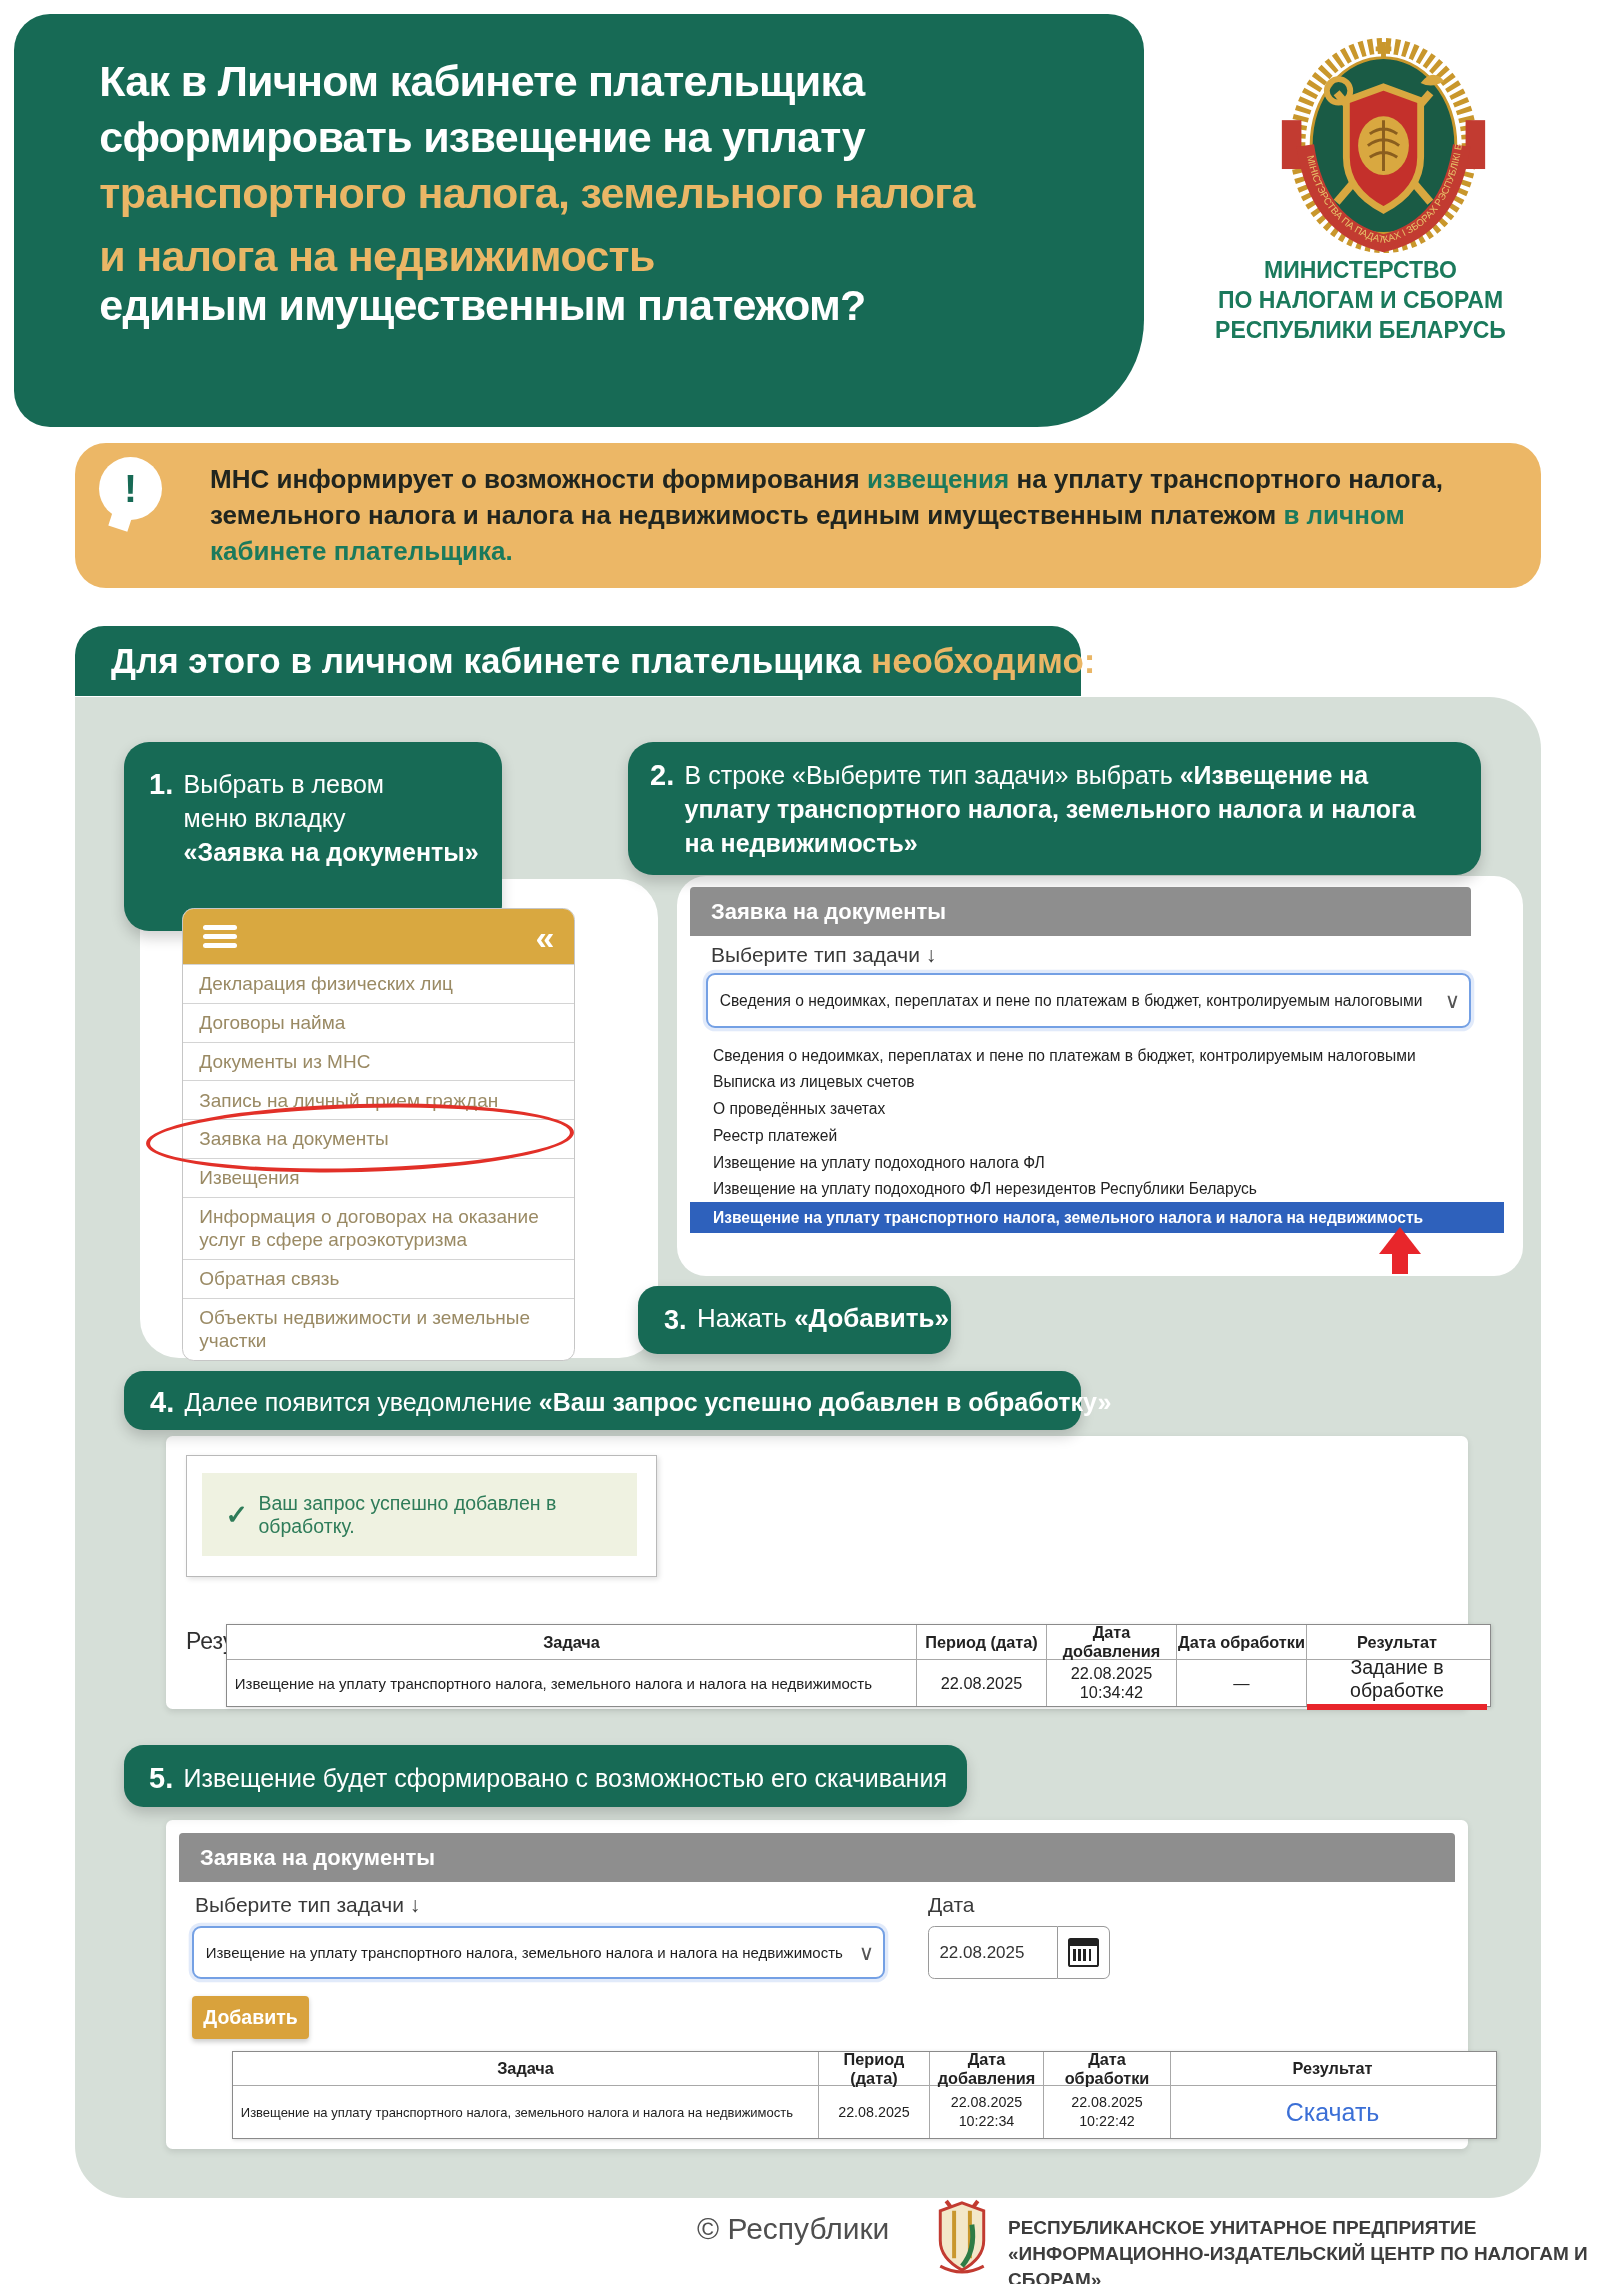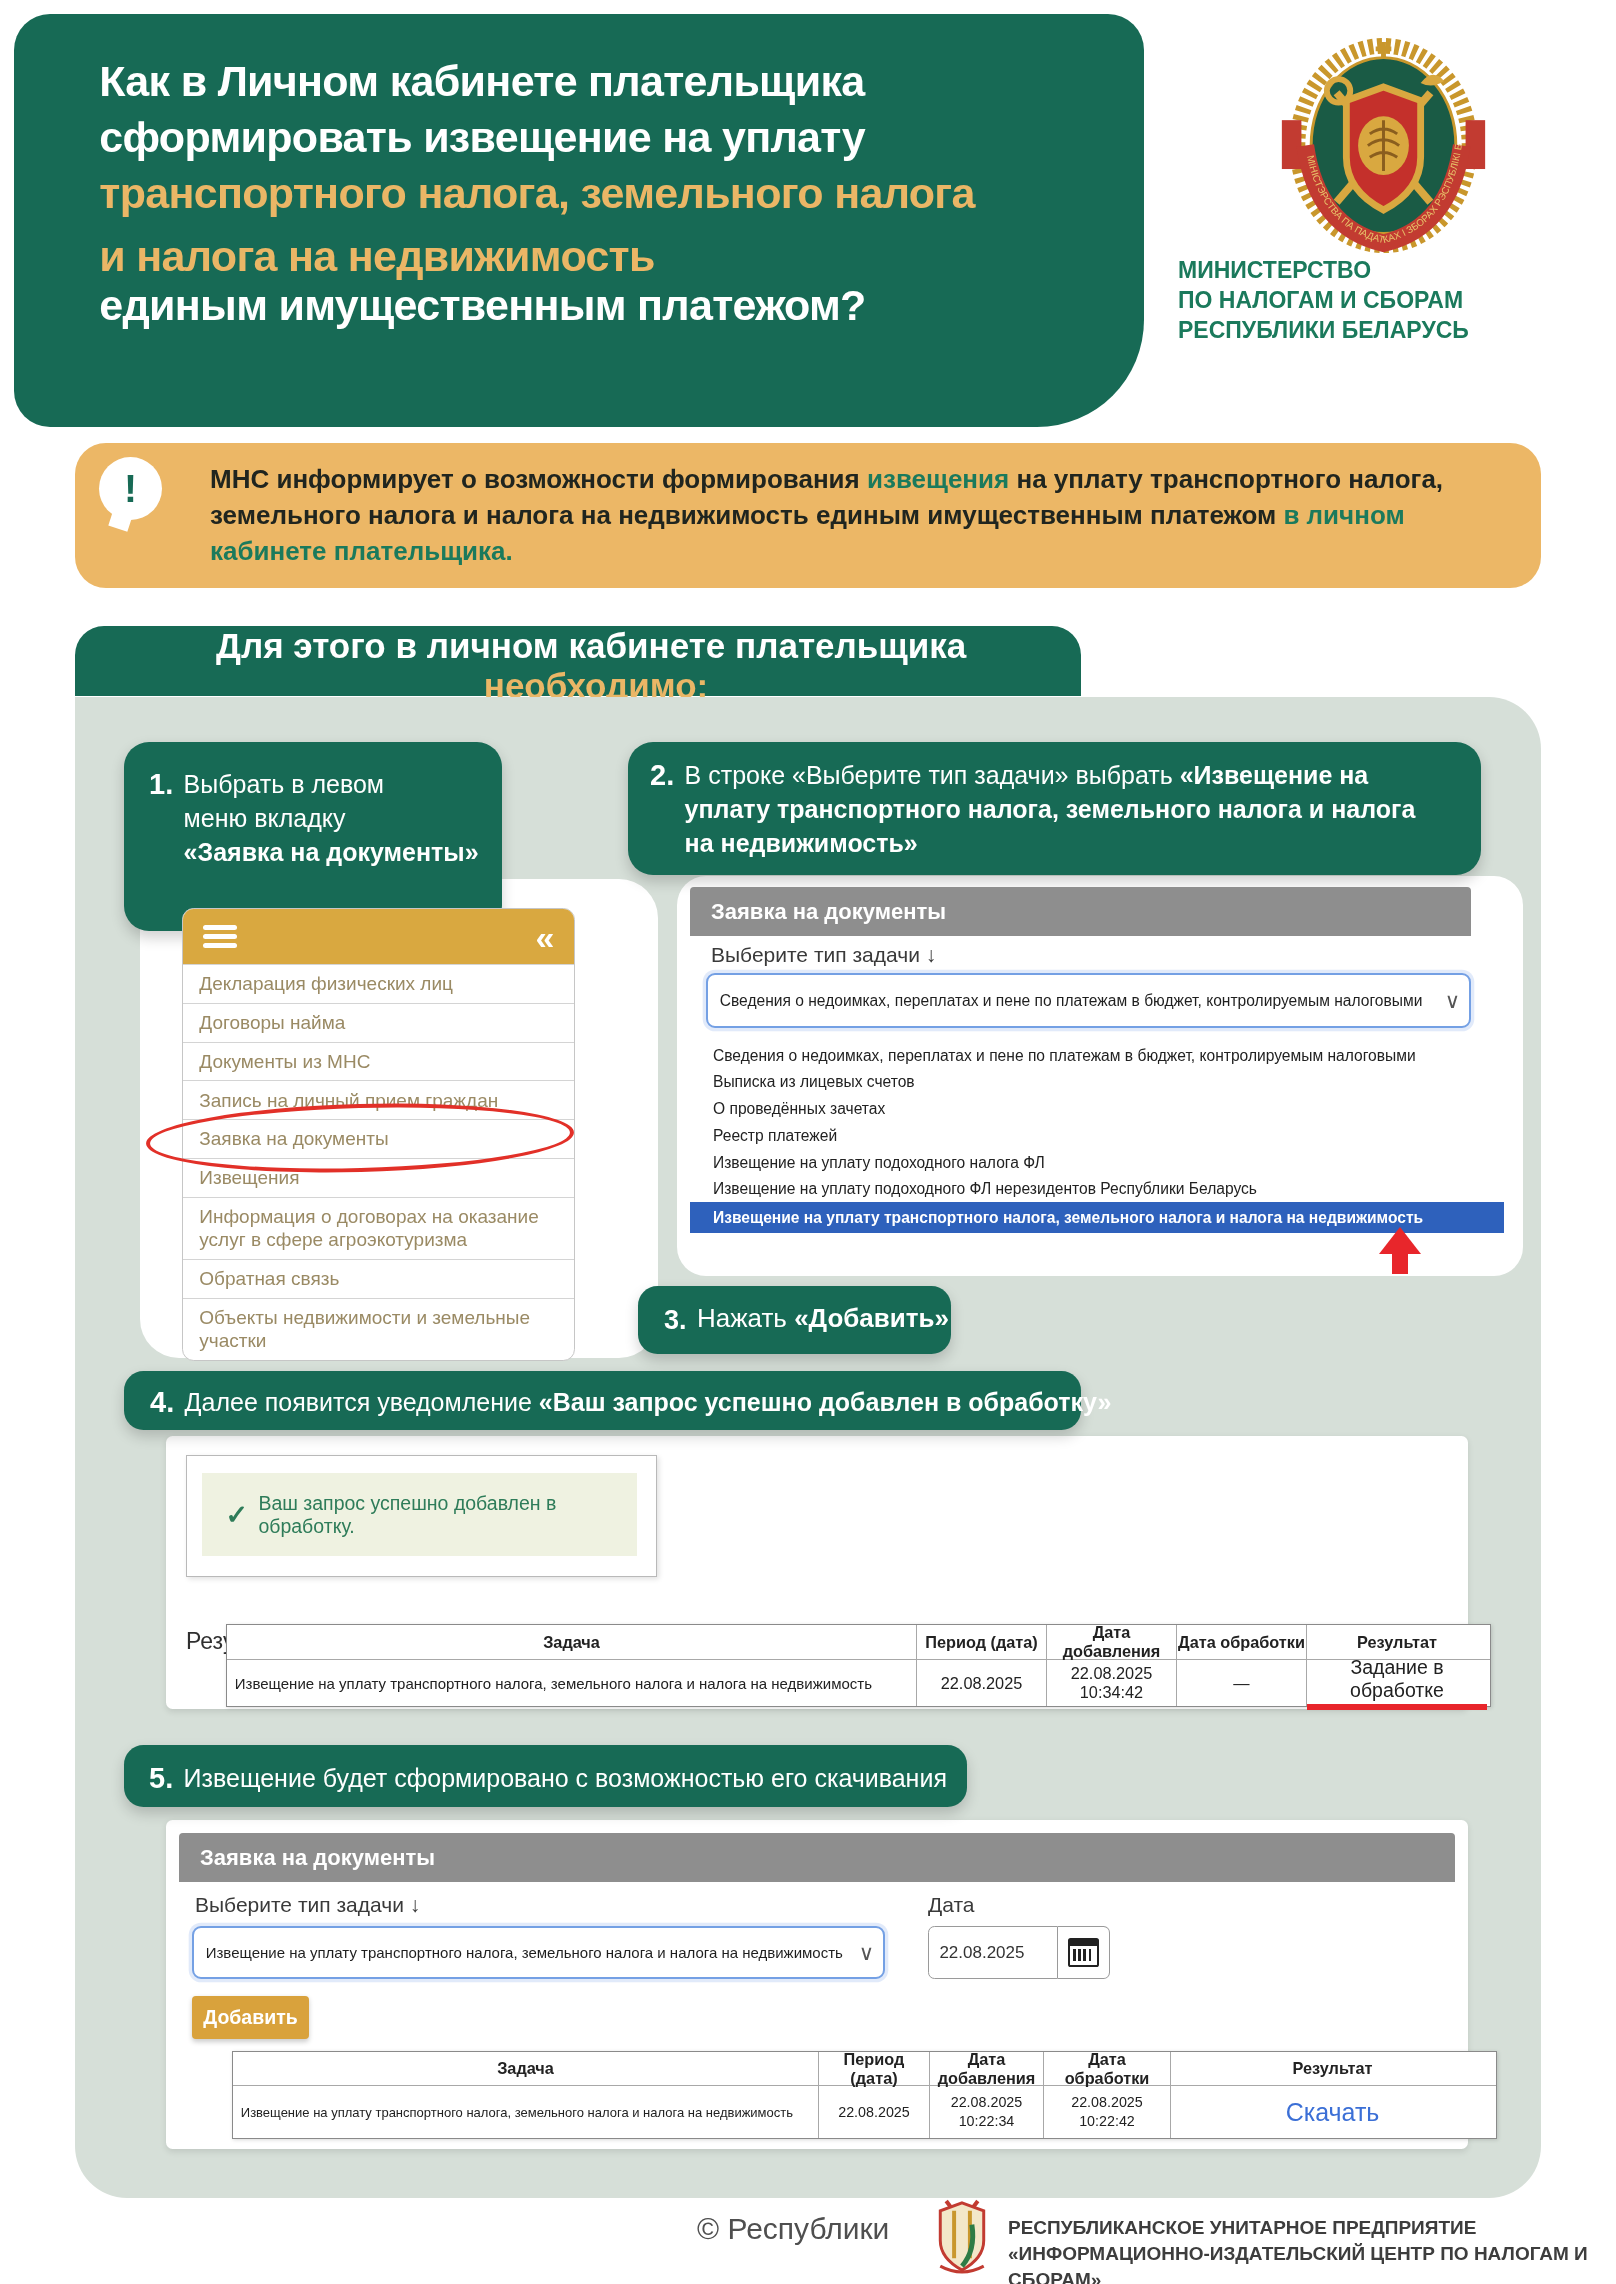--- a/index.html
+++ b/index.html
@@ -6,37 +6,37 @@
   #page{position:relative;width:1616px;height:2284px;background:#fff;overflow:hidden;
         font-family:"Liberation Sans",sans-serif;}
   .abs{position:absolute;}
 
   
   #hdr{left:14.3px;top:14.3px;width:1130px;height:413px;background:#176A55;
        border-radius:36px 36px 107px 36px;z-index:1;}
   .hdr-line{position:absolute;left:85px;width:1022px;font-weight:bold;font-size:43px;
             line-height:56px;color:#fff;letter-spacing:-0.7px;white-space:nowrap;}
   .hdr-gold{color:#EAB666;}
-  #ministry{left:1178px;top:255px;width:365px;color:#1B7A5C;
+  #ministry{left:1178px;top:255px;width:365px;text-align:center;color:#1B7A5C;
             font-weight:bold;font-size:23px;line-height:30px;}
 
   
   #notice{left:75px;top:443px;width:1466px;height:145px;background:#ECB766;border-radius:31px;}
   #notice-icon{left:99px;top:457px;width:63px;height:63px;background:#fff;border-radius:50%;
                display:flex;align-items:center;justify-content:center;color:#176A55;
                font-weight:bold;font-size:39px;}
   #notice-tail{left:111px;top:509px;width:19.5px;height:19.5px;background:#fff;transform:rotate(18deg);}
   #notice-text{left:210px;top:461px;width:1302px;font-size:26px;font-weight:bold;
                line-height:36px;color:#20251F;}
   .grn{color:#1B7A5C;}
 
   
   #section-bar{left:75px;top:626px;width:1006px;height:70px;background:#176A55;
                border-radius:29px 29px 0 0;display:flex;align-items:center;padding-left:36px;
-               box-sizing:border-box;font-weight:bold;font-size:35px;color:#fff;white-space:pre;flex-direction:column;}
+               box-sizing:border-box;font-weight:bold;font-size:35px;color:#fff;white-space:pre;}
 
   
   #sage{left:75px;top:697px;width:1466px;height:1501px;background:#D6DFD8;
         border-radius:0 52px 52px 52px;}
 
   
   .step-box{background:#176A55;border-radius:25px;color:#fff;z-index:3;
             box-shadow:0 6.5px 14.3px rgba(0,0,0,.18);display:flex;box-sizing:border-box;}
   .step-num{font-weight:bold;font-size:29px;line-height:34px;margin-right:10.4px;}
   .step-txt{font-size:25px;line-height:34px;}

